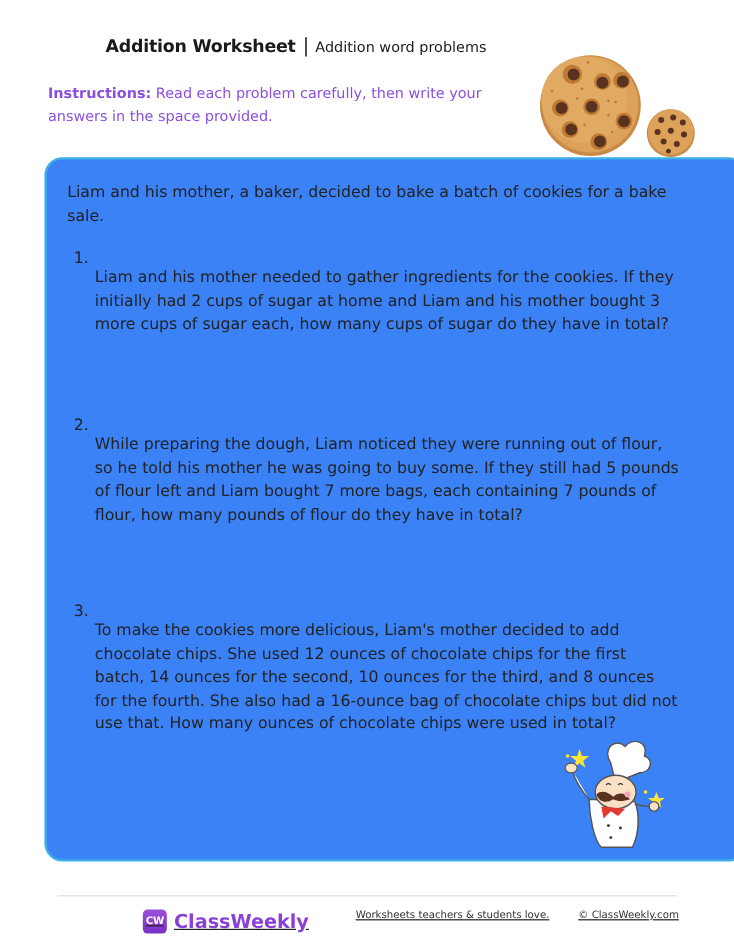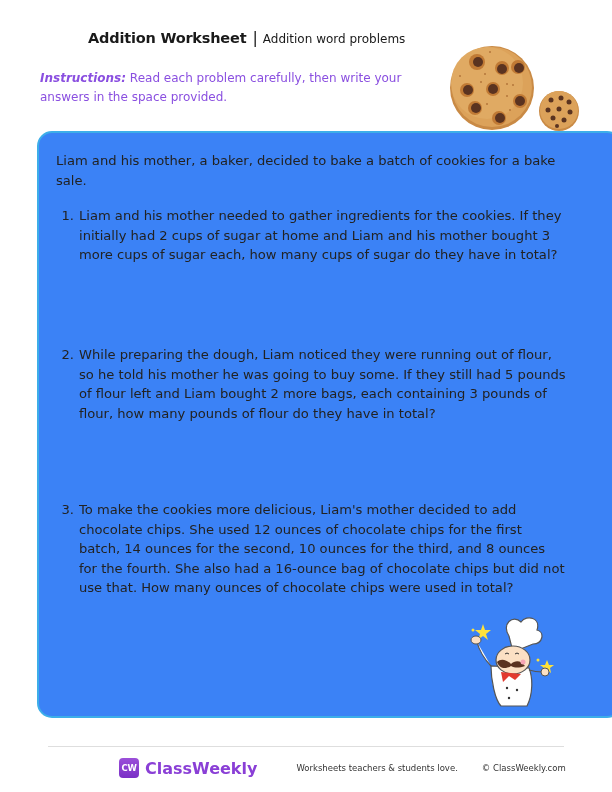--- a/index.html
+++ b/index.html
@@ -17,49 +17,49 @@
       margin-left: 48px;
     }
     .header .title { font-size: 14.5px; font-weight: bold; color: #1a1a1a; letter-spacing: -0.2px; }
     .header .sep { font-size: 16px; color: #1a1a1a; margin: 0 5px 0 6px; font-weight: normal; }
     .header .subtitle { font-size: 12px; color: #1a1a1a; text-align: center; }
 
     .instructions {
       position: absolute; left: 40px; top: 69px; width: 380px;
       font-size: 12px; line-height: 19px; color: #8a4fe0;
     }
-    .instructions .lead { font-weight: bold; font-style: italic; }
+    .instructions .lead { font-weight: bold; }
 
     .cookies { position: absolute; left: 445px; top: 38px; width: 140px; height: 95px; }
 
     .box {
       position: absolute; left: 37px; top: 131px; width: 585px; height: 587px;
       border: 2.5px solid #3daee9; border-radius: 15px; background: #3b82f6;
     }
     .intro {
       position: absolute; left: 17px; top: 18px; width: 505px;
       font-size: 13.1px; line-height: 19.5px; color: #222;
     }
     .problem {
       position: absolute; left: 17px; width: 510px;
       display: flex; font-size: 13.1px; line-height: 19.5px; color: #222;
     }
     .problem .num { width: 18px; flex: 0 0 18px; text-align: right; margin-right: 5px; }
-    .problem .text { flex: 1; }
+    .problem .text { flex: 1; margin-top: 16px; }
     .p1 { top: 73px; }
     .p2 { top: 212px; }
     .p3 { top: 367px; }
 
     .chef { position: absolute; left: 422px; top: 477px; width: 100px; height: 100px; }
 
     .footer-line {
       position: absolute; left: 48px; top: 746px; width: 516px; height: 1px; background: #dedede;
     }
     .footer {
-      position: absolute; left: 119px; top: 758px; display: flex; align-items: center; white-space: nowrap;
+      position: absolute; left: 119px; top: 758px; display: flex; white-space: nowrap; text-decoration: underline;
     }
     .logo-badge {
       width: 20px; height: 20px; border-radius: 4px;
       background: linear-gradient(180deg, #9b4fd9 0%, #7a2fc6 100%);
       color: #fff; font-size: 8.5px; font-weight: bold;
       display: flex; align-items: center; justify-content: center; letter-spacing: -0.3px;
     }
     .logo-text { font-size: 16px; font-weight: bold; color: #8a3fd6; margin-left: 6px; }
     .tagline { font-size: 8.5px; color: #333; margin-left: 39px; }
     .copyright { font-size: 8.5px; color: #333; margin-left: 24px; }
@@ -134,21 +134,21 @@
 <div class="box">
   <p class="intro">Liam and his mother, a baker, decided to bake a batch of cookies for a bake sale.</p>
 
   <div class="problem p1">
     <span class="num">1.</span>
     <span class="text">Liam and his mother needed to gather ingredients for the cookies. If they initially had 2 cups of sugar at home and Liam and his mother bought 3 more cups of sugar each, how many cups of sugar do they have in total?</span>
   </div>
 
   <div class="problem p2">
     <span class="num">2.</span>
-    <span class="text">While preparing the dough, Liam noticed they were running out of flour, so he told his mother he was going to buy some. If they still had 5 pounds of flour left and Liam bought 2 more bags, each containing 3 pounds of flour, how many pounds of flour do they have in total?</span>
+    <span class="text">While preparing the dough, Liam noticed they were running out of flour, so he told his mother he was going to buy some. If they still had 5 pounds of flour left and Liam bought 7 more bags, each containing 7 pounds of flour, how many pounds of flour do they have in total?</span>
   </div>
 
   <div class="problem p3">
     <span class="num">3.</span>
     <span class="text">To make the cookies more delicious, Liam's mother decided to add chocolate chips. She used 12 ounces of chocolate chips for the first batch, 14 ounces for the second, 10 ounces for the third, and 8 ounces for the fourth. She also had a 16-ounce bag of chocolate chips but did not use that. How many ounces of chocolate chips were used in total?</span>
   </div>
 
   <div class="chef">
     <svg width="100" height="100" viewBox="0 0 100 100">
 

